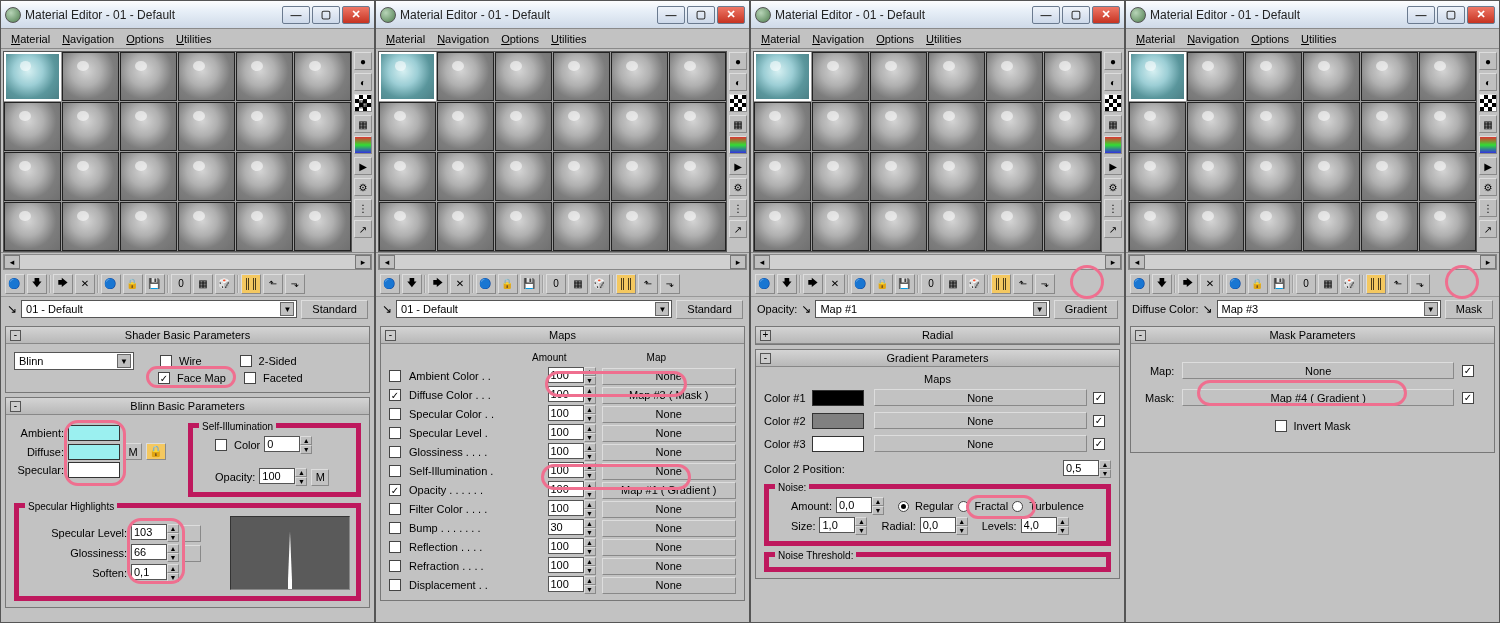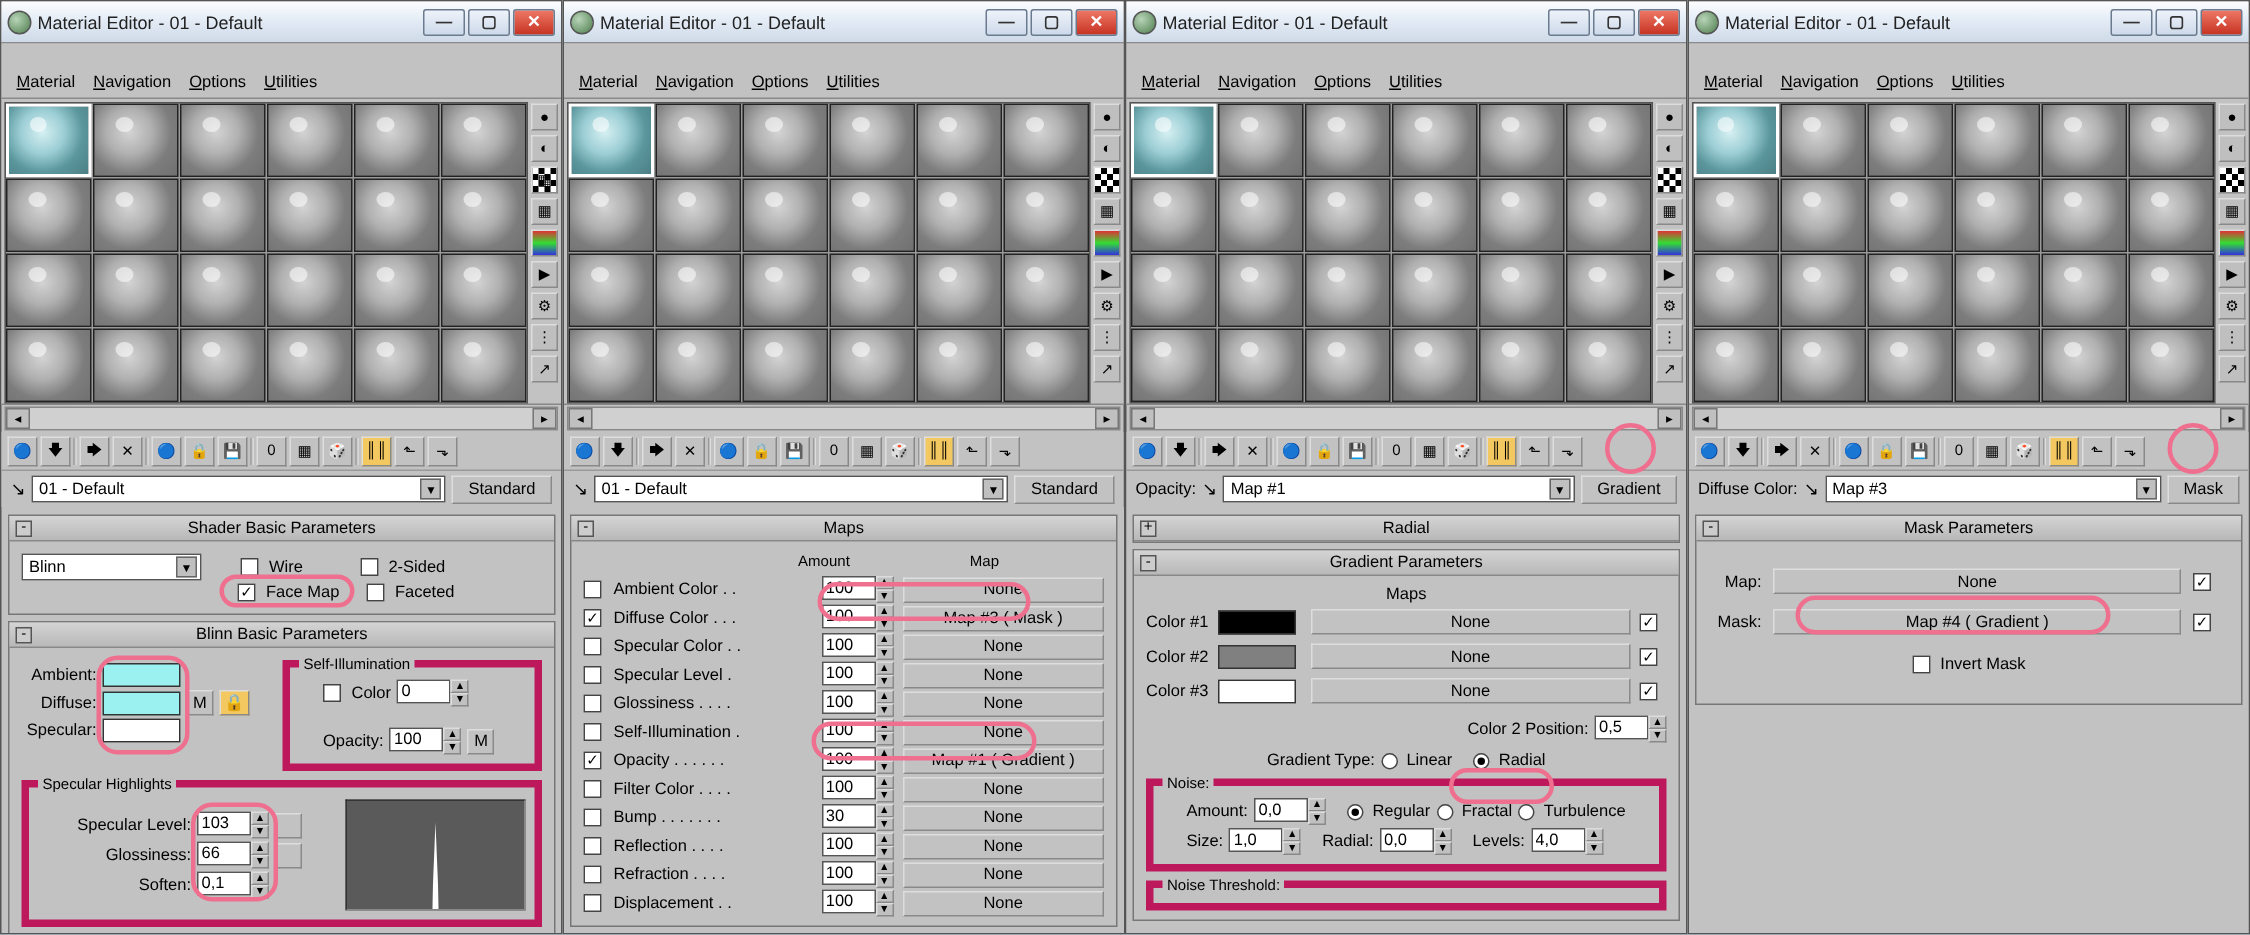--- a/index.html
+++ b/index.html
@@ -6,21 +6,21 @@
   body{background:#b0c4d0;display:flex;gap:0;width:1500px;height:623px;overflow:hidden}
   .win{flex:1;background:#c2c2c2;border:1px solid #555;display:flex;flex-direction:column;position:relative;min-width:0}
   
   .tbar{height:28px;background:linear-gradient(to bottom,#fdfdfe,#e6eef7 40%,#cfdae8);display:flex;align-items:center;border-bottom:1px solid #8a8a8a}
   .tbar-ico{width:16px;height:16px;margin:0 4px;background:radial-gradient(circle at 35% 35%,#b7d4b7,#4e7d4e);border-radius:50%;border:1px solid #555}
   .tbar-title{flex:1;color:#222;font-size:12px;white-space:nowrap;overflow:hidden}
   .tbar-btns{display:flex;gap:2px;margin-right:4px}
   .tbtn{width:28px;height:18px;border:1px solid #6a7a8f;border-radius:2px;display:flex;align-items:center;justify-content:center;font-size:11px;font-weight:bold;background:linear-gradient(to bottom,#eef3fa,#cdd9ea);color:#333}
   .tbtn.close{background:linear-gradient(to bottom,#ee7766,#c63322);color:#fff}
   
-  .mbar{height:20px;display:flex;align-items:flex-start;padding:18px 6px;gap:4px;background:#c2c2c2;border-bottom:1px solid #8a8a8a}
+  .mbar{height:20px;display:flex;align-items:center;padding:0 6px;gap:4px;background:#c2c2c2;border-bottom:1px solid #8a8a8a}
   .mitem{padding:2px 4px}
   .mitem u{text-decoration:underline}
   
   .sample-row{display:flex;background:#c2c2c2;border-bottom:1px solid #888}
   .sample-grid{flex:1;background:#999;border:1px solid #555;margin:2px 0 0 2px;display:grid;grid-template-columns:repeat(6,1fr);grid-template-rows:repeat(4,49px);gap:1px;overflow:hidden}
   .sslot{background:radial-gradient(circle at 42% 38%,#d4d4d4 0%,#b0b0b0 35%,#7d7d7d 65%,#707070 100%);border:1px solid #222;position:relative}
   .sslot::after{content:"";position:absolute;top:16%;left:26%;width:22%;height:22%;background:rgba(255,255,255,.55);border-radius:50%}
   .sslot.sel{border:2px solid #fff;background:radial-gradient(circle at 42% 38%,#d6f0f2 0%,#9cced5 35%,#5a969c 65%,#4b7f85 100%)}
   .side-tools{width:22px;display:flex;flex-direction:column;gap:3px;padding:3px 2px 0 2px}
   .sico{width:18px;height:18px;background:#bfbfbf;border:1px outset #ddd;display:flex;align-items:center;justify-content:center;font-size:10px}
@@ -633,38 +633,30 @@
               <span>None</span>
             </div>
             <span class="cbox on"></span>
           <span class="lbl">Color #3</span>
             <span class="swatch" style="background:#fff"></span>
             <div class="map-btn">
               <span>None</span>
             </div>
             <span class="cbox on"></span>
         </div>
-        <div class="row" style="justify-content:flex-end;margin-top:8px">
+        <div class="row" style="justify-content:space-between;margin-top:8px">
             <span class="lbl">Color 2 Position:</span>
             <div class="spinner">
               <input value="0,5" style="">
               <span class="spin">
                 <div>▲</div>
                 <div>▼</div>
               </span>
             </div>
           </div>
-        <div class="row" style="justify-content:center;margin-top:6px">
-          <span class="lbl">Gradient Type:</span>
-          <span class="radio"></span>
-            <span class="lbl">Linear</span>
-          <span style="width:6px"></span>
-          <span class="radio on"></span>
-            <span class="lbl">Radial</span>
-        </div>
         <div class="annot" style="left:210px;top:128px;width:70px;height:24px"></div>
         <div class="groupbox">
             <span class="gtitle">Noise:</span>
           <div class="row">
             <span class="lbl">Amount:</span>
               <div class="spinner">
                 <input value="0,0" style="">
                 <span class="spin">
                   <div>▲</div>
                   <div>▼</div>

